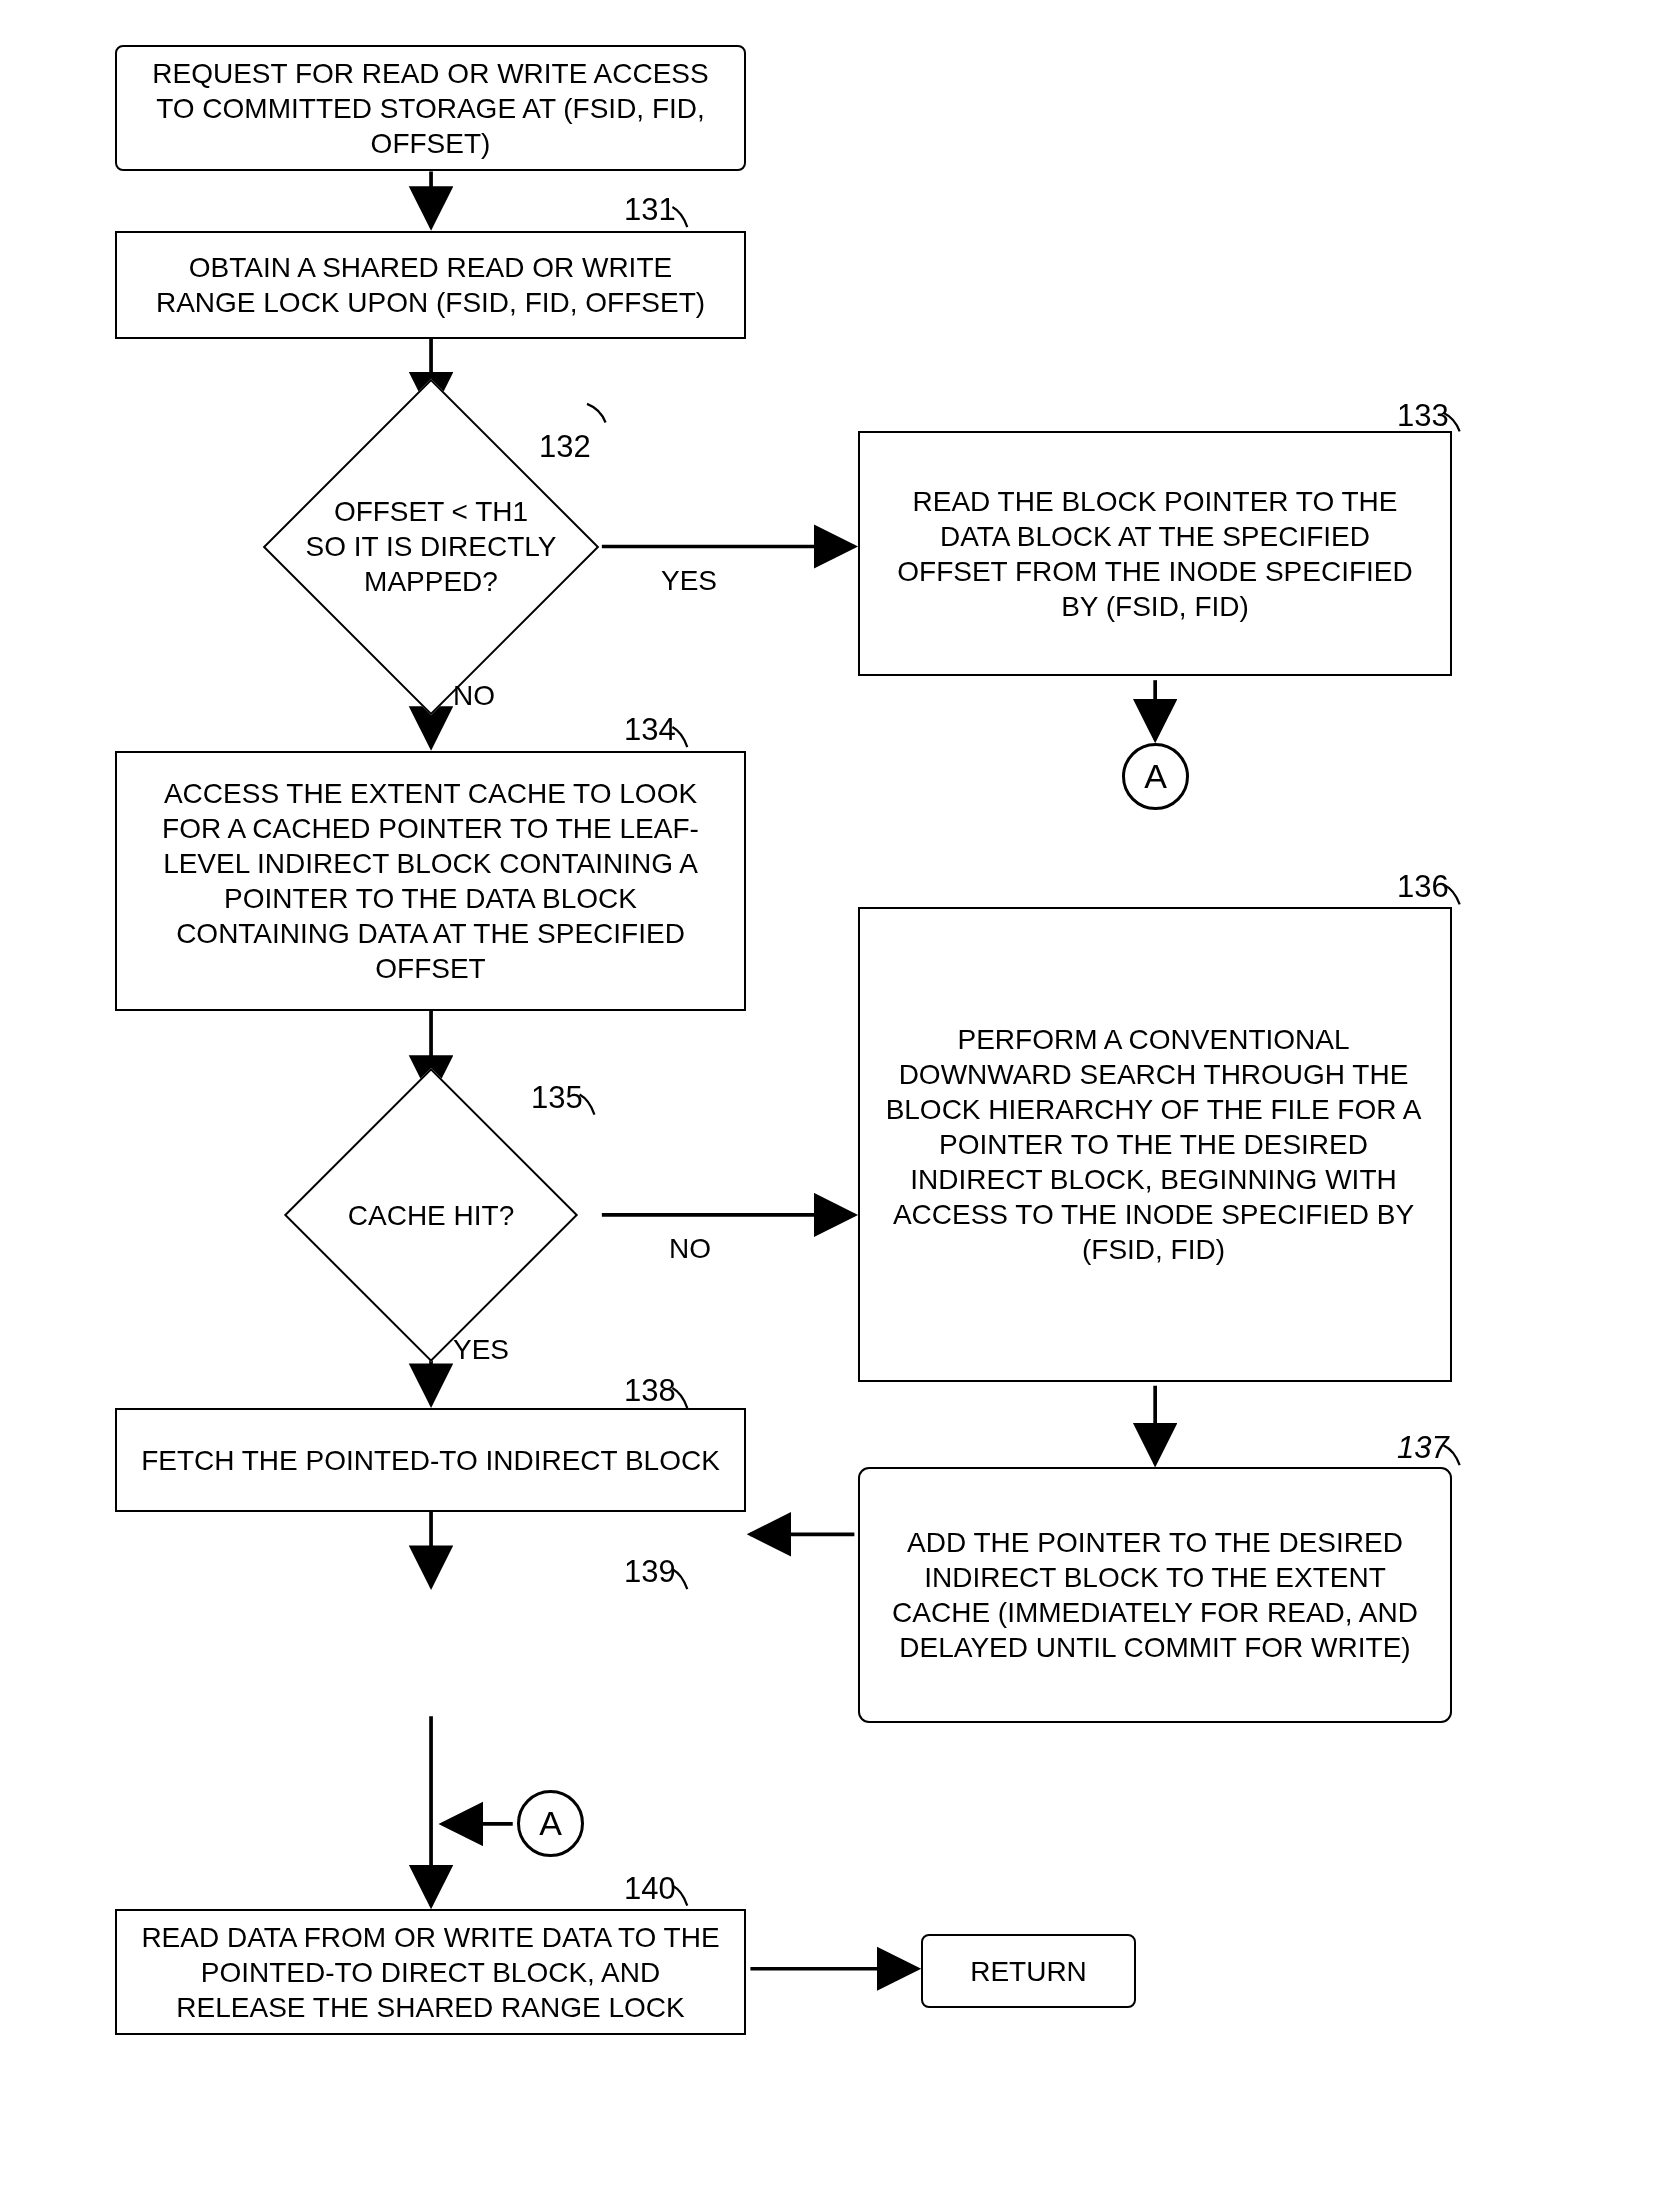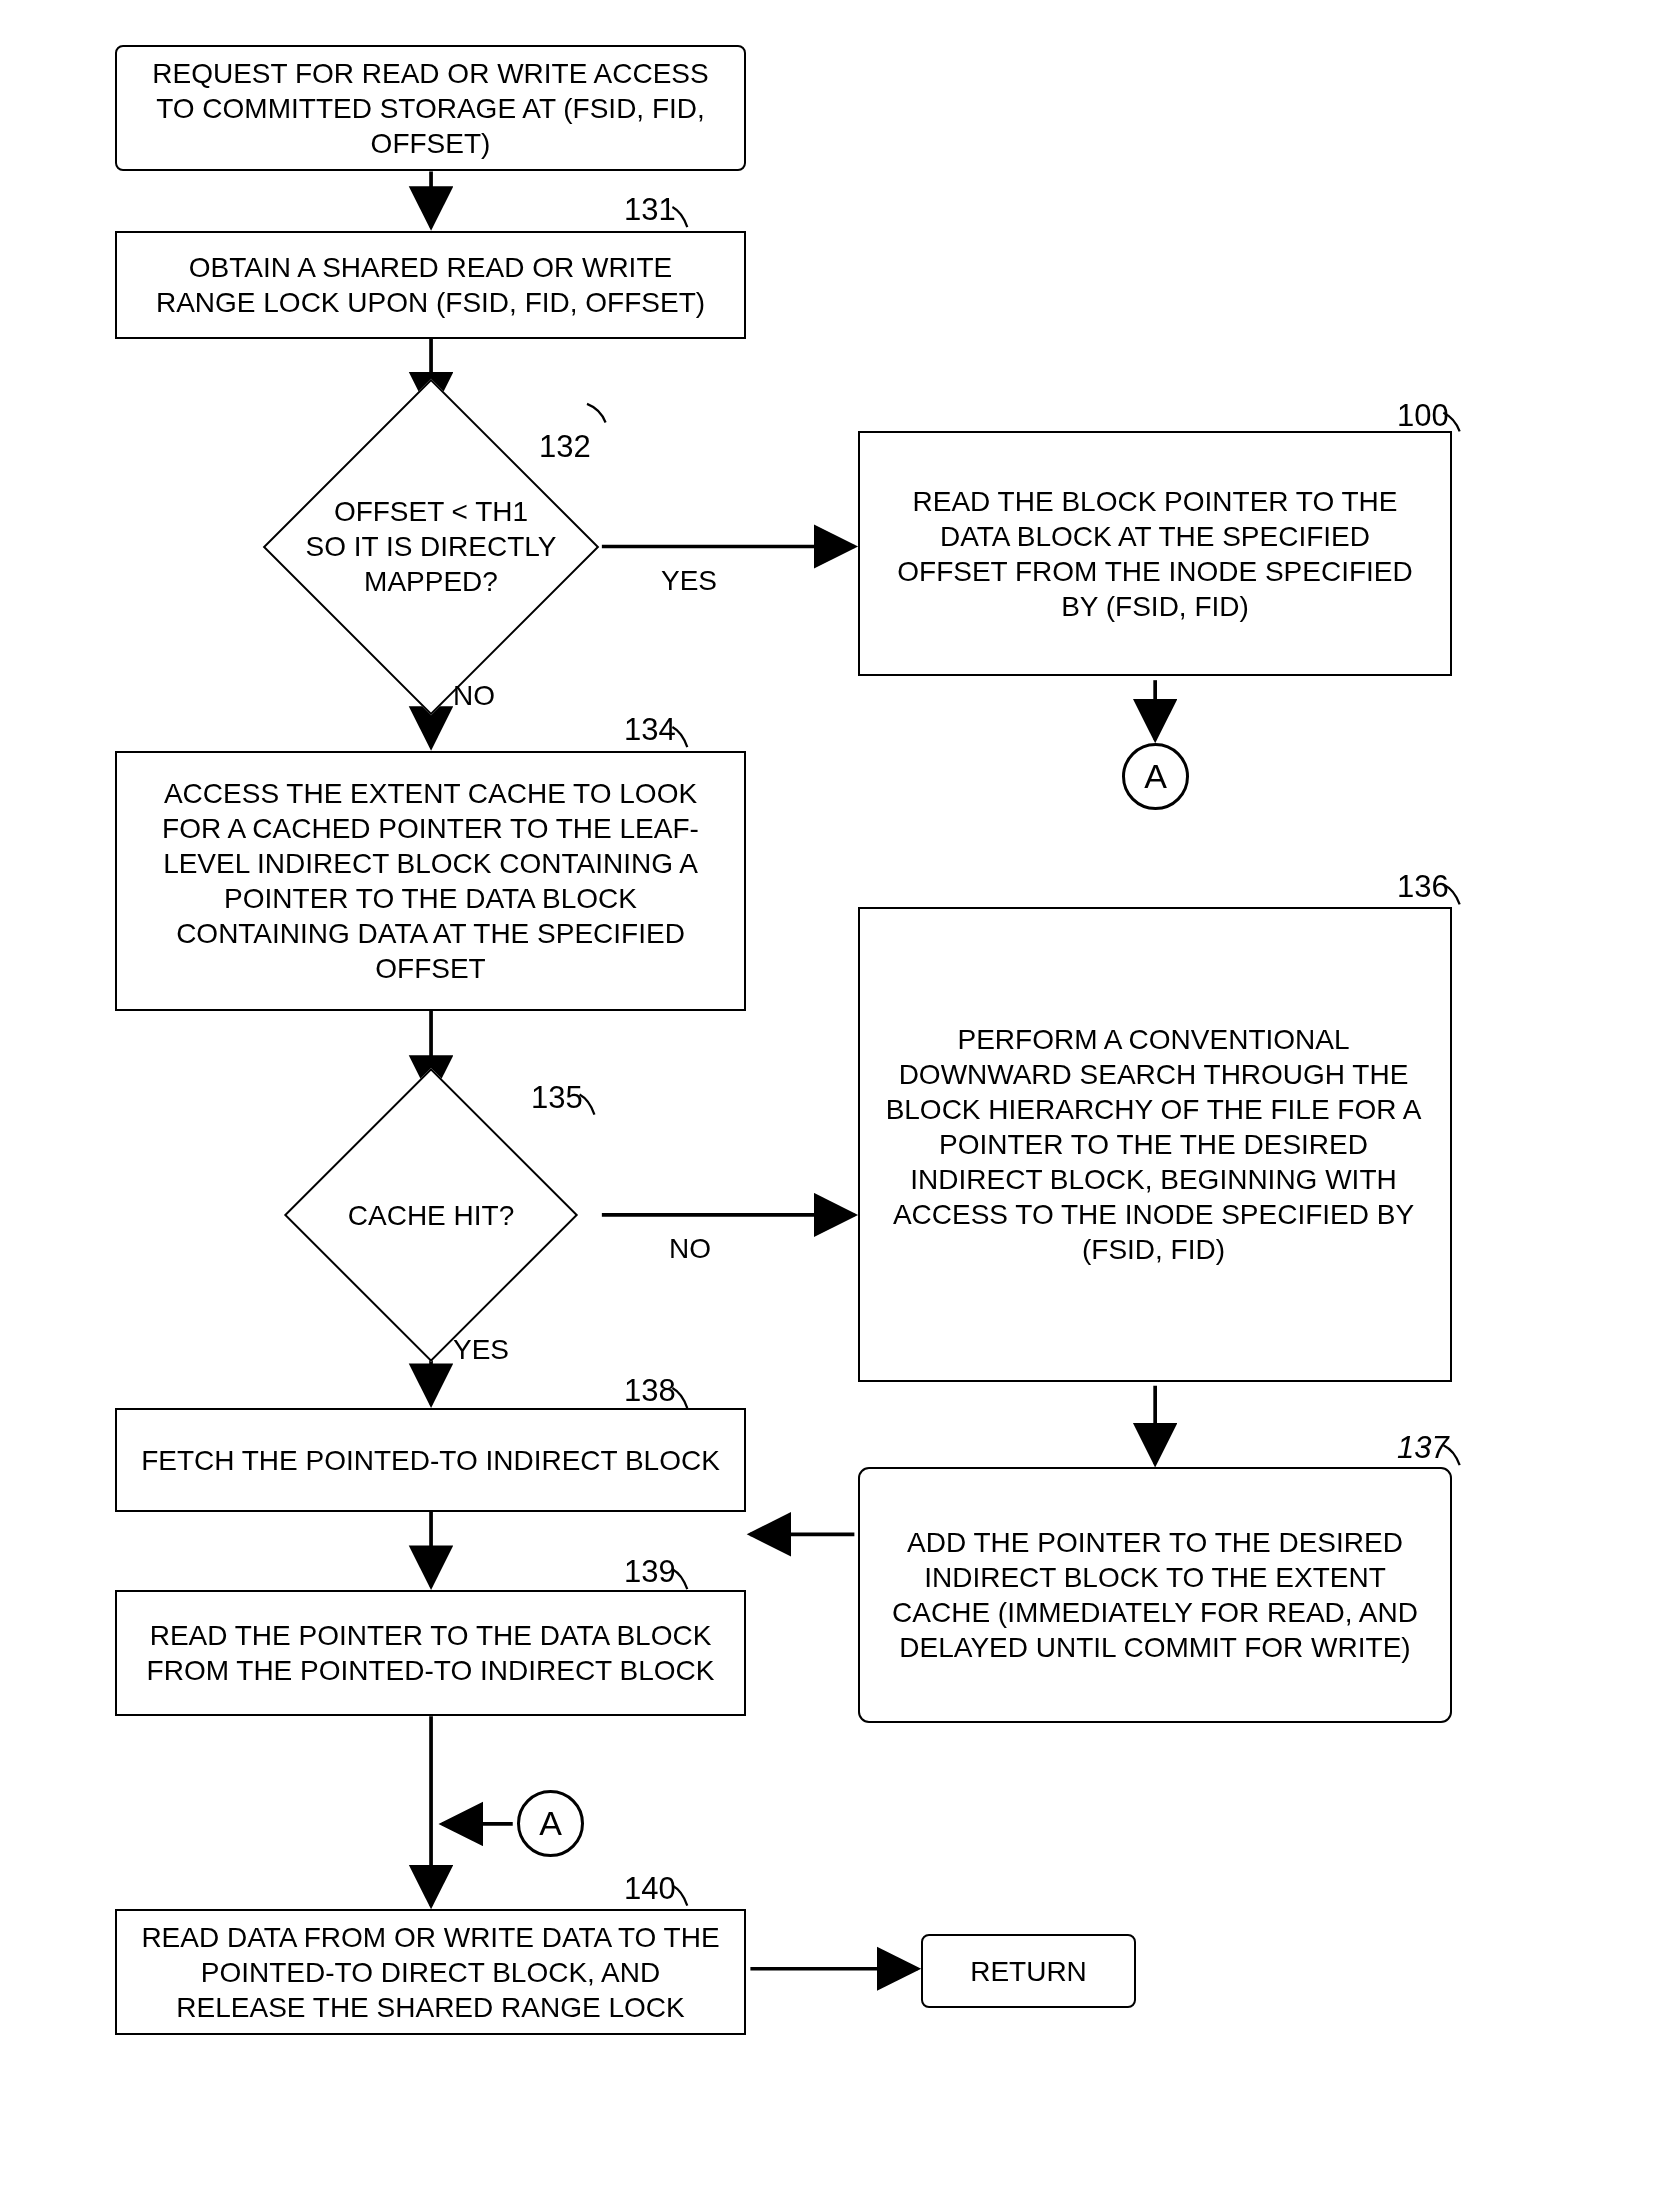--- a/index.html
+++ b/index.html
@@ -65,21 +65,21 @@
 
   <div class="diamond-wrap" style="left:282px; top:383px; width:238px; height:238px;">
     <div class="diamond"></div>
   </div>
   <div class="diamond-text" style="left:401px; top:501px; width:357px;">OFFSET &lt; TH1<br>SO IT IS DIRECTLY<br>MAPPED?</div>
   <div class="ref" style="left:509px; top:344px;margin-top:40px;">132</div>
   <div class="label" style="left:631px; top:520px;">YES</div>
   <div class="label" style="left:423px; top:635px;">NO</div>
 
   <div class="box" style="left:828px; top:386px; width:594px; height:245px;">READ THE BLOCK POINTER TO THE DATA BLOCK AT THE SPECIFIED OFFSET FROM THE INODE SPECIFIED BY (FSID, FID)</div>
-  <div class="ref" style="left:1367px; top:353px;">100</div>
+  <div class="ref" style="left:1367px; top:353px;">133</div>
 
   <div class="circle" style="left:1092px; top:698px; width:67px; height:67px;">A</div>
 
   <div class="box" style="left:85px; top:706px; width:631px; height:260px;">ACCESS THE EXTENT CACHE TO LOOK FOR A CACHED POINTER TO THE LEAF-LEVEL INDIRECT BLOCK CONTAINING A POINTER TO THE DATA BLOCK CONTAINING DATA AT THE SPECIFIED OFFSET</div>
   <div class="ref" style="left:594px; top:667px;">134</div>
 
   <div class="diamond-wrap" style="left:297px; top:1066px; width:208px; height:208px;">
     <div class="diamond"></div>
   </div>
   <div class="diamond-text" style="left:401px; top:1170px; width:267px;">CACHE HIT?</div>
@@ -89,21 +89,20 @@
 
   <div class="box" style="left:828px; top:862px; width:594px; height:475px;padding-left:19px;">PERFORM A CONVENTIONAL DOWNWARD SEARCH THROUGH THE BLOCK HIERARCHY OF THE FILE FOR A POINTER TO THE THE DESIRED INDIRECT BLOCK, BEGINNING WITH ACCESS TO THE INODE SPECIFIED BY (FSID, FID)</div>
   <div class="ref" style="left:1367px; top:824px;">136</div>
 
   <div class="box" style="left:828px; top:1422px; width:594px; height:256px;border-radius:11px;">ADD THE POINTER TO THE DESIRED INDIRECT BLOCK TO THE EXTENT CACHE (IMMEDIATELY FOR READ, AND DELAYED UNTIL COMMIT FOR WRITE)</div>
   <div class="ref" style="left:1367px; top:1385px;font-style:italic;">137</div>
 
   <div class="box" style="left:85px; top:1363px; width:631px; height:104px;">FETCH THE POINTED-TO INDIRECT BLOCK</div>
   <div class="ref" style="left:594px; top:1328px;">138</div>
 
-  <div class="box" style="left:85px; top:1545px; width:631px; height:126px;">READ THE POINTER TO THE DATA BLOCK FROM THE POINTED-TO INDIRECT BLOCK</div>
   <div class="ref" style="left:594px; top:1509px;">139</div>
 
   <div class="circle" style="left:487px; top:1745px; width:67px; height:67px;">A</div>
 
   <div class="box" style="left:85px; top:1864px; width:631px; height:126px;">READ DATA FROM OR WRITE DATA TO THE POINTED-TO DIRECT BLOCK, AND RELEASE THE SHARED RANGE LOCK</div>
   <div class="ref" style="left:594px; top:1826px;">140</div>
 
   <div class="terminal" style="left:891px; top:1889px; width:215px; height:74px;">RETURN</div>
 
 </div>

